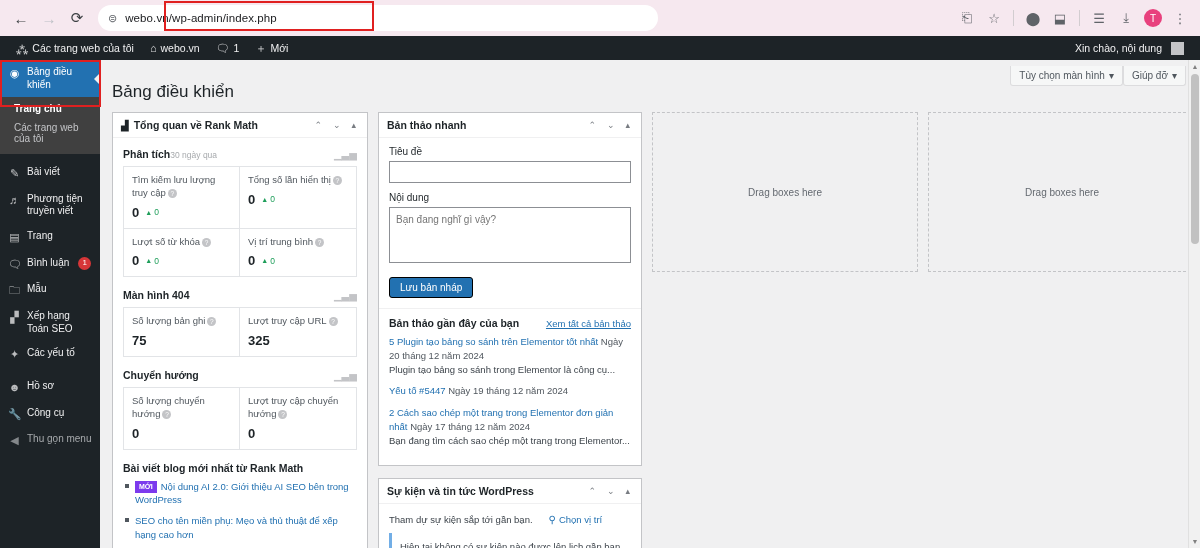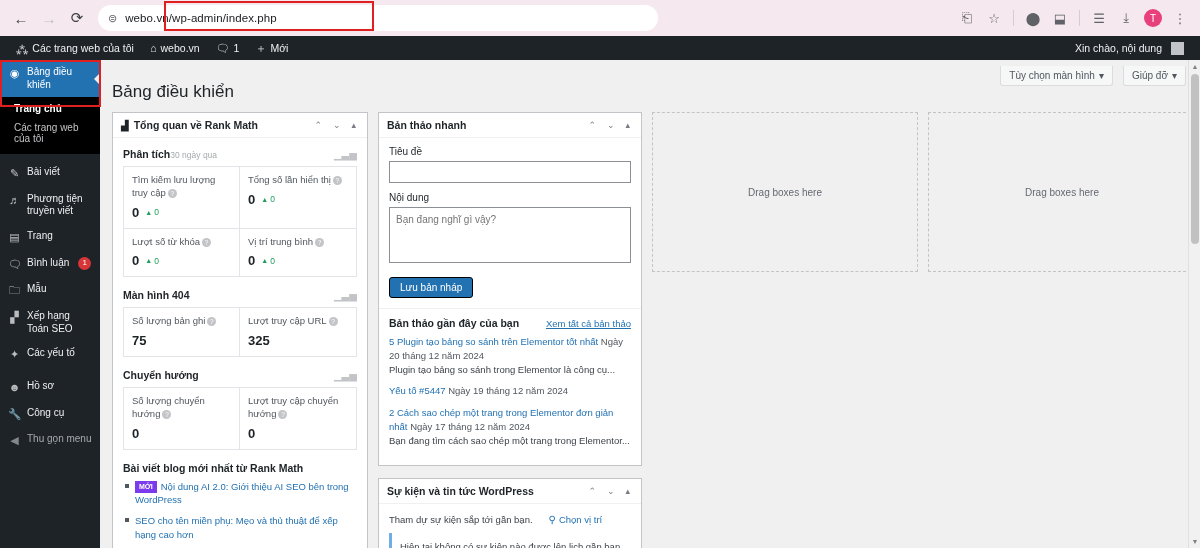--- a/index.html
+++ b/index.html
@@ -66,41 +66,41 @@
     display: flex; align-items: flex-start; gap: 6px; padding: 6px 6px 6px 8px;
     font-size: 10px; line-height: 1.25; color: #f0f0f1;
   }
   .menu-item .mi-ico { width: 13px; flex: 0 0 13px; text-align: center; font-size: 11px; opacity: .75; padding-top: 1px; }
   .menu-item.current { background: #2271b1; color: #fff; position: relative; }
   .menu-item.current .mi-ico { opacity: 1; }
   .menu-item.current::after {
     content: ""; position: absolute; right: -1px; top: 50%; margin-top: -7px;
     border: 7px solid transparent; border-right-color: #f0f0f1;
   }
-  .submenu { background: #000000; padding: 2px 0 6px 0; }
+  .submenu { background: #404040; padding: 2px 0 6px 0; }
   .submenu a {
     display: block; padding: 4px 8px 4px 14px; font-size: 10px; color: #c3c4c7;
   }
   .submenu a.cur { color: #fff; font-weight: bold; }
   .menu-sep { height: 6px; }
   .badge-count {
     display: inline-flex; align-items: center; justify-content: center;
     min-width: 13px; height: 13px; border-radius: 7px; background: #d63638;
     color: #fff; font-size: 8px; margin-left: 3px; padding: 0 3px;
   }
   .collapse { color: #a7aaad; }
   .sidebar-hl {
     position: absolute; left: 0; top: 0; width: 101px; height: 47px;
     border: 2px solid #e02020; pointer-events: none; z-index: 5;
   }
 
   
   .content { flex: 1 1 auto; background: #f0f0f1; position: relative; overflow: hidden; }
   .screen-meta {
-    position: absolute; right: 14px; top: 6px; display: flex; gap: 10px;
+    position: absolute; right: 14px; top: 6px; display: flex; gap: 0;
   }
   .meta-btn {
     background: #f6f7f7; border: 1px solid #dcdcde; border-top: none;
     border-radius: 0 0 3px 3px; font-size: 10px; color: #50575e;
     padding: 4px 8px; display: flex; align-items: center; gap: 4px;
   }
   .page-title { font-size: 17px; font-weight: 400; color: #1d2327; padding: 22px 0 10px 12px; }
 
   .columns { display: flex; gap: 10px; padding: 0 14px 0 12px; align-items: flex-start; }
   .col { flex: 0 0 auto; }

